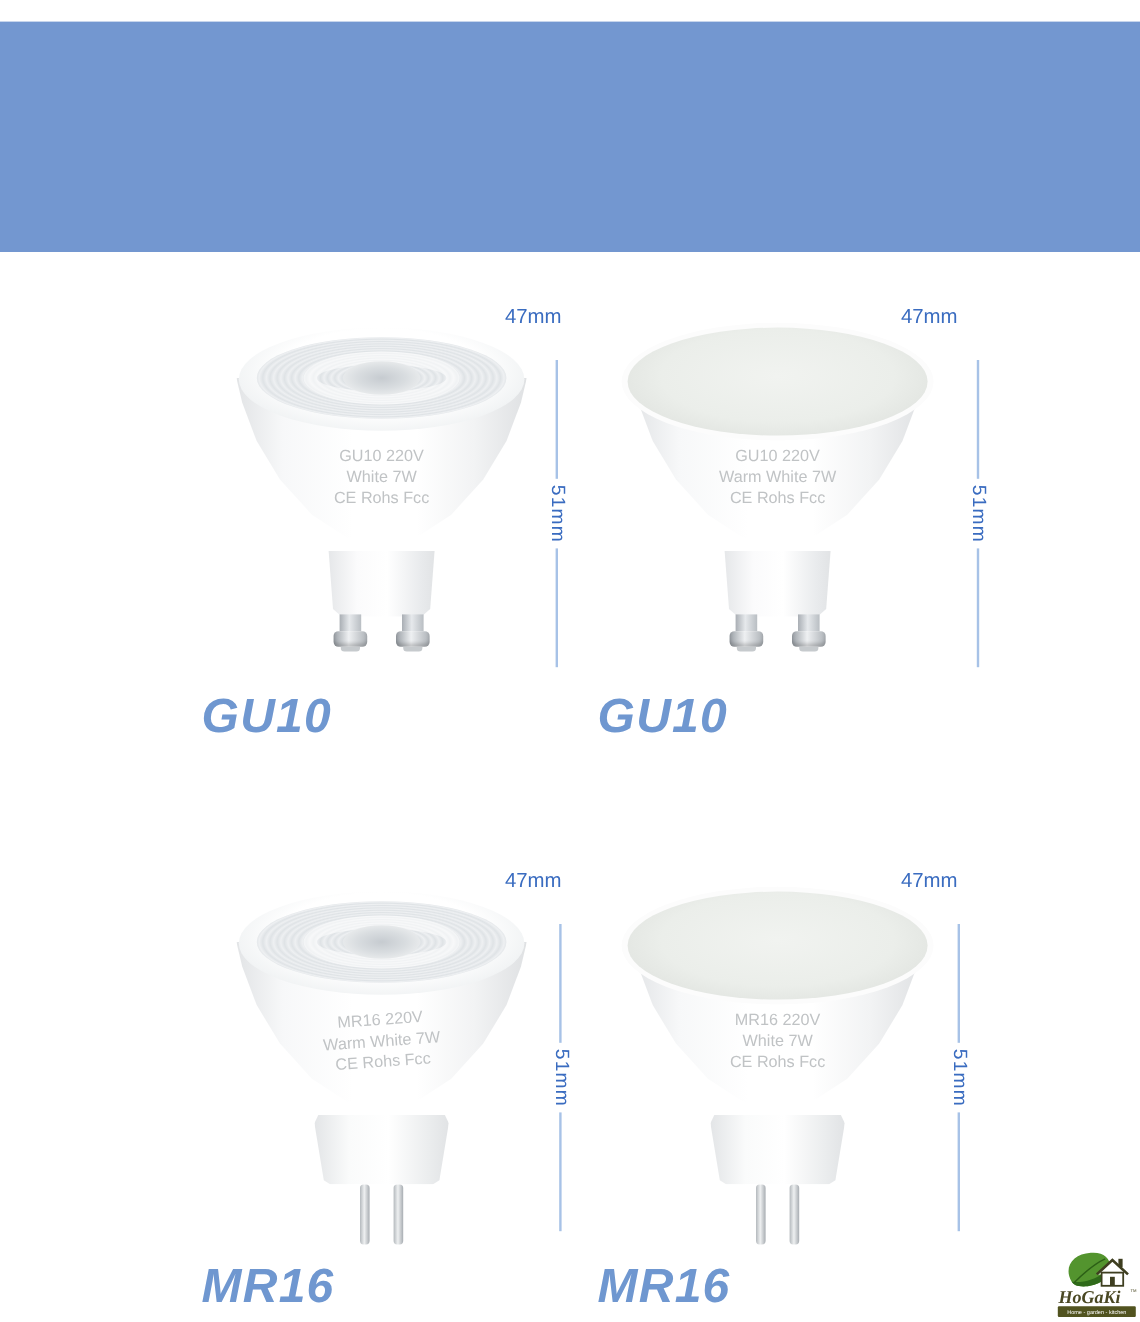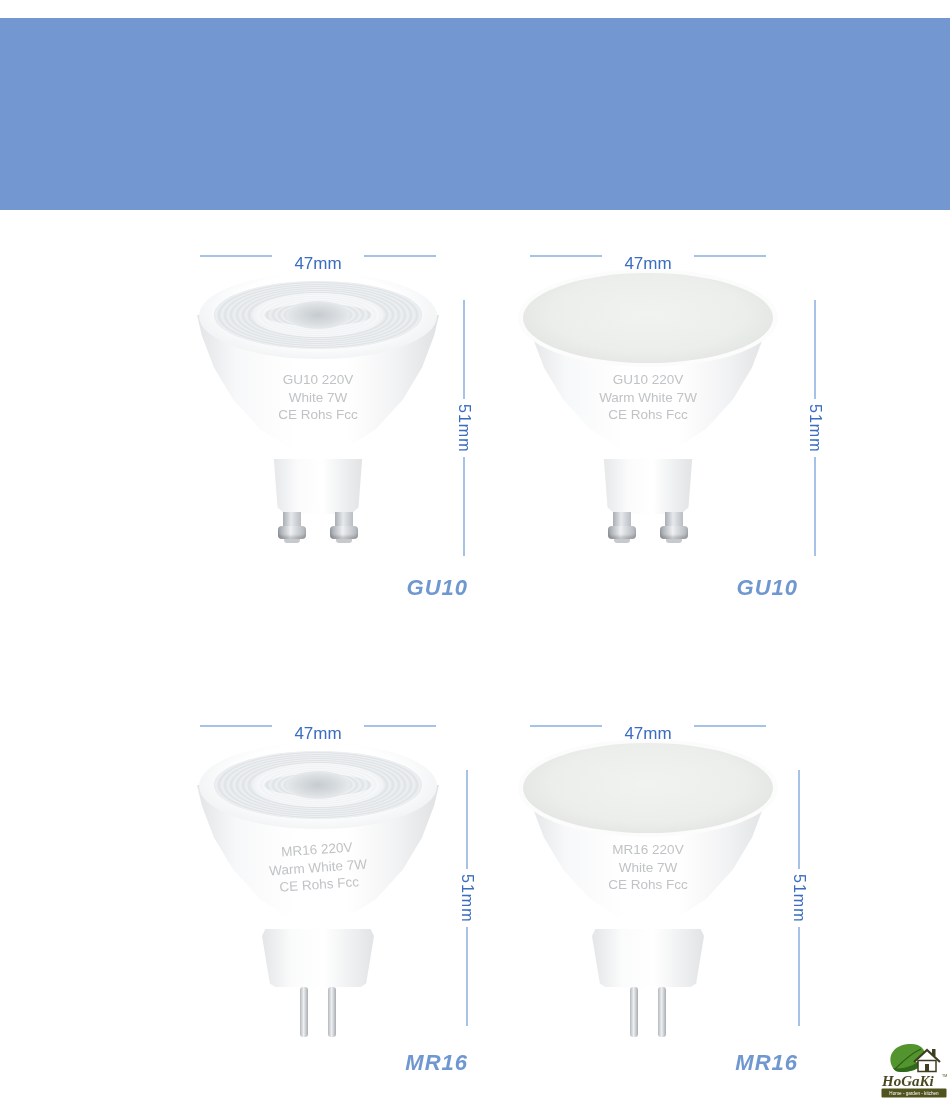--- a/index.html
+++ b/index.html
@@ -14,36 +14,36 @@
   }
   
   .cell { position:absolute; width:300px; height:380px; }
   .c1 { left:168px; top:255px; }
   .c2 { left:498px; top:255px; }
   .c3 { left:168px; top:725px; }
   .c4 { left:498px; top:725px; }
 
   
   .hdim { position:absolute; top:0; left:0; width:100%; height:18px;
-          display:flex; align-items:flex-start; justify-content:center; gap:22px; }
+          display:flex; align-items:flex-end; justify-content:center; gap:22px;flex-direction:column; }
   .hline { width:72px; height:1.5px; background:#a7c2e7; }
   .htext { color:#3a6cc0; font-size:17px; line-height:18px; }
 
   
   .vdim { position:absolute; top:45px; height:256px;
           display:flex; flex-direction:column; align-items:center; }
   .c1 .vdim { left:287px; } .c2 .vdim { left:308px; }
   .c3 .vdim { left:290px; } .c4 .vdim { left:292px; }
   .vline { width:1.5px; flex:1; background:#a7c2e7; }
   .vtext { writing-mode:vertical-rl; color:#3a6cc0; font-size:16px;
            padding:5px 0; letter-spacing:1px; }
 
   
-  .name { position:absolute; left:0; width:100%; text-align:right;
-          font-size:22px; font-weight:bold; font-style:italic; color:#6f97d0;
+  .name { position:absolute; left:0; width:100%; text-align:left;
+          font-size:40px; font-weight:bold; font-style:italic; color:#6f97d0;
           letter-spacing:1px; }
   .c1 .name,.c2 .name { top:320px; }
   .c3 .name,.c4 .name { top:325px; }
 
   
   .bulb { position:absolute; top:16px; left:50%; transform:translateX(-50%);
           width:260px; height:290px; }
   .cup {
     position:absolute; top:44px; left:9px; width:242px; height:146px; z-index:1;
     background:linear-gradient(90deg,#e2e4e6 0%,#f7f8f9 16%,#ffffff 40%,#ffffff 62%,#f2f3f4 82%,#dfe1e3 100%);

